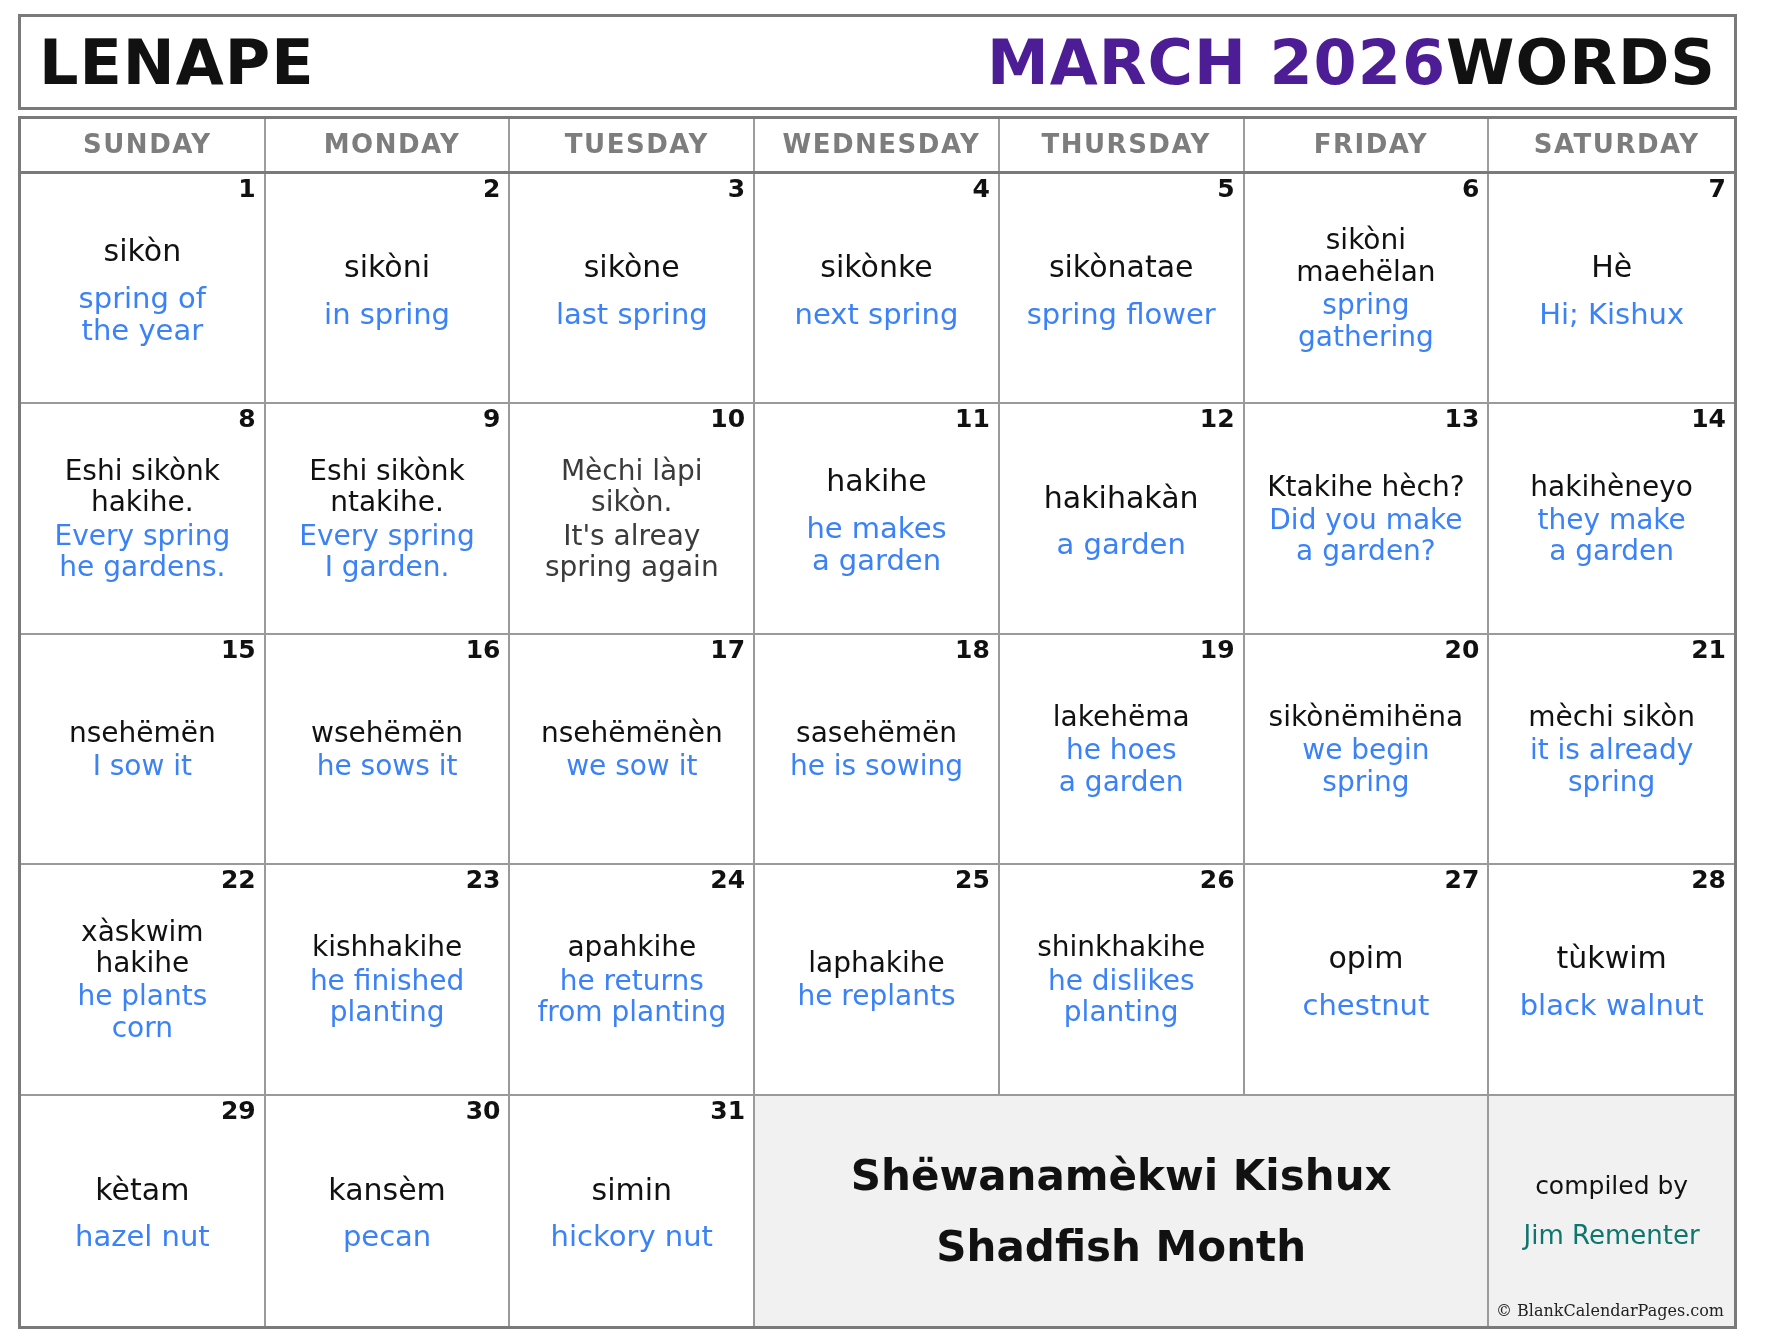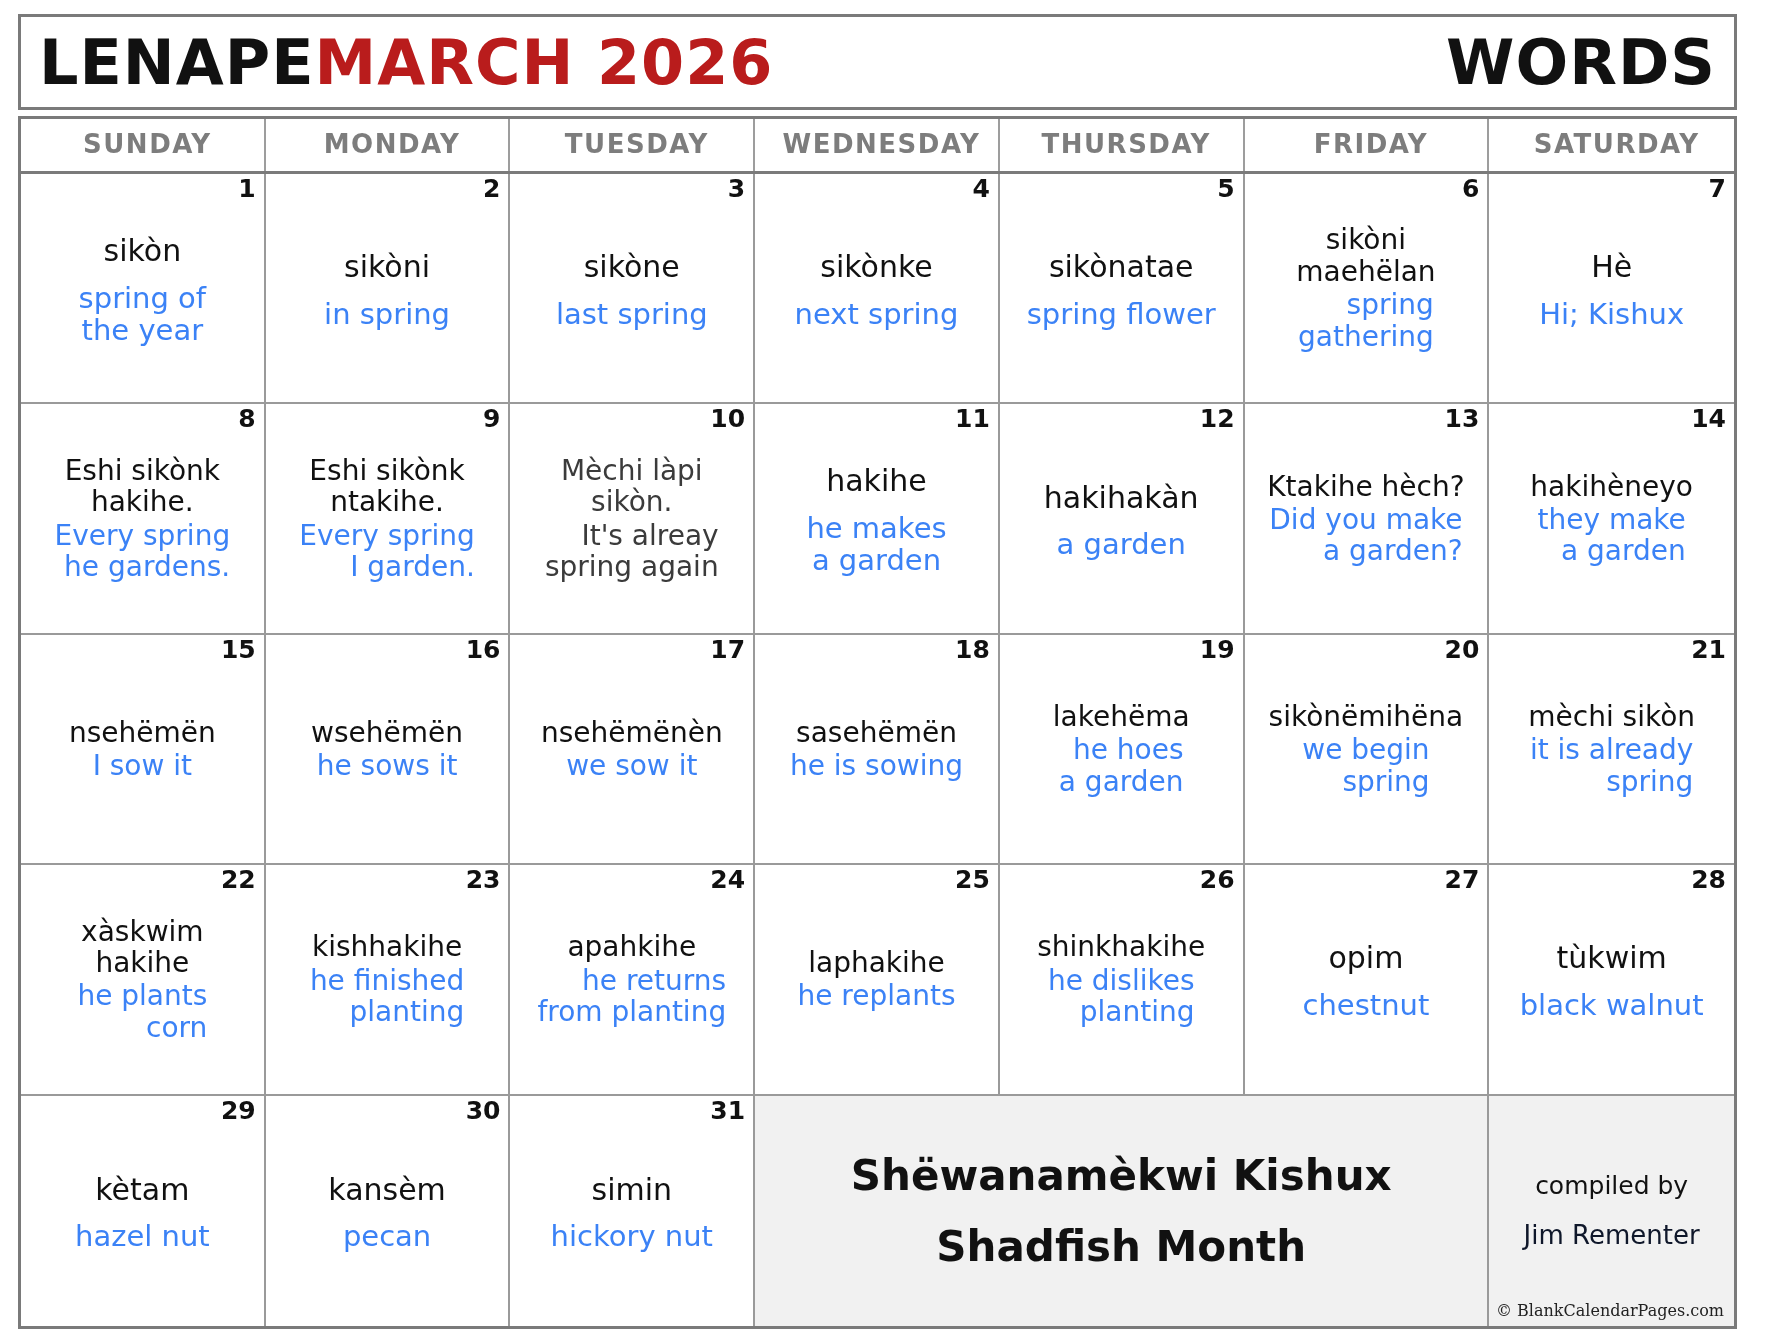--- a/index.html
+++ b/index.html
@@ -35,25 +35,25 @@
   .title-left, .title-right {
     font-size: 62px;
     font-weight: bold;
     color: #111111;
     letter-spacing: 1px;
     white-space: nowrap;
   }
   .title-center {
     font-size: 62px;
     font-weight: bold;
-    color: #b91c1c;
+    color: #4c1d95;
     letter-spacing: 1px;
     white-space: nowrap;
     flex: 1;
-    text-align: left;
+    text-align: right;
   }
   
   .dow-row {
     display: grid;
     grid-template-columns: repeat(7, 1fr);
     border: 3px solid #7a7a7a;
     border-bottom: none;
     box-sizing: border-box;
   }
   .dow {
@@ -110,21 +110,21 @@
   }
   .gloss {
     font-size: 29px;
     color: #3b82f6;
     text-align: center;
     line-height: 1.12;
     white-space: pre-line;
     margin-top: 14px;
   }
   .cell.tight .word { font-size: 28px; margin-top: 2px; }
-  .cell.tight .gloss { font-size: 28px; margin-top: 2px; text-align: right; }
+  .cell.tight .gloss { font-size: 28px; margin-top: 2px; }
   .cell.faded .word, .cell.faded .gloss { color: #3b3b3b; }
 
   
   .footer-month {
     grid-column: span 3;
     background: #f1f1f1;
     border-right: 2px solid #9a9a9a;
     border-bottom: none;
     box-sizing: border-box;
     display: flex;
@@ -150,21 +150,21 @@
     justify-content: center;
     position: relative;
   }
   .footer-credit .c1 {
     font-size: 25px;
     color: #111111;
     text-align: center;
   }
   .footer-credit .c2 {
     font-size: 26px;
-    color: #0f172a;
+    color: #0f766e;
     text-align: center;
     margin-top: 20px;
   }
   .footer-credit .c3 {
     position: absolute;
     bottom: 6px;
     right: 10px;
     font-size: 16px;
     color: #222222;
     font-family: "DejaVu Serif", serif;

